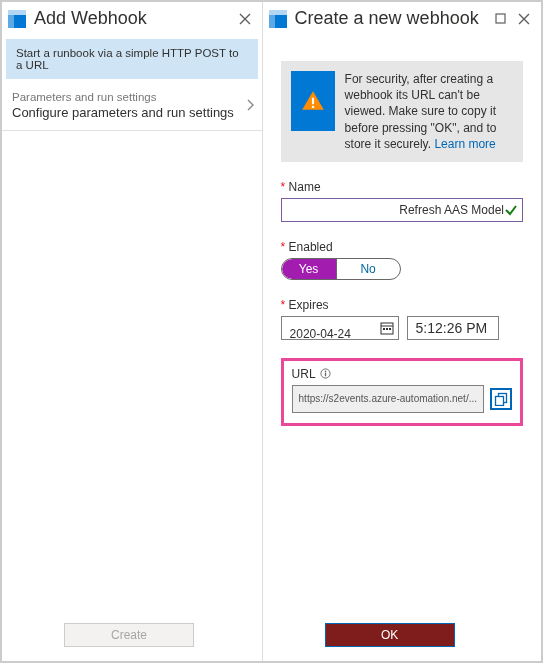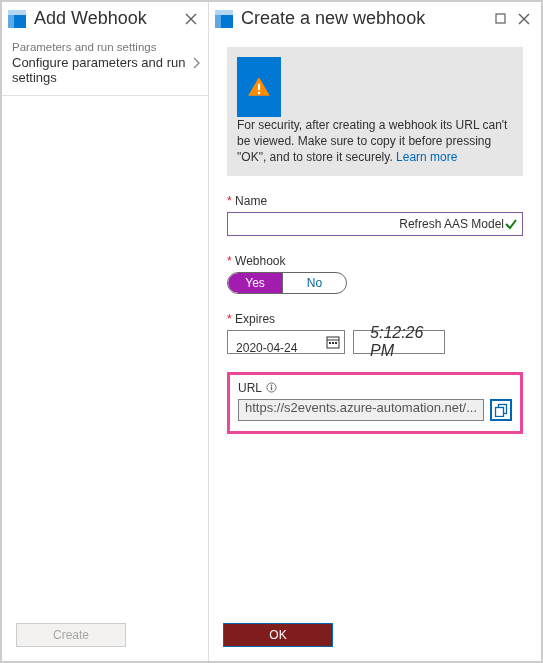--- a/index.html
+++ b/index.html
@@ -1,66 +1,66 @@
 <!DOCTYPE html>
 <html><head>
 <meta charset="utf-8">
 <style>
   * { box-sizing: border-box; font-family: "Segoe UI", Arial, sans-serif; }
   body { margin: 0; width: 543px; height: 663px; display: flex; border: 2px solid #ccc; background: #fff; font-size: 13px; color: #323130; }
 
   .pane { position: relative; height: 100%; display: flex; flex-direction: column; }
   .left { width: 268px; border-right: 1px solid #ddd; }
-  .right { flex: 1; }
+  .right { flex: 1; gap: 14px; }
 
   .pane-header { display: flex; align-items: center; padding: 6px 8px 4px 6px; }
   .blade-icon { width: 18px; height: 18px; margin-right: 8px; flex: none; }
   .pane-title { font-size: 18px; font-weight: 400; color: #323130; flex: 1; }
   .hdr-btn { width: 18px; height: 18px; display: inline-flex; align-items: center; justify-content: center; color: #605e5c; margin-left: 6px; cursor: pointer; }
 
   .desc-band { background: #cfe5f6; padding: 8px 10px; font-size: 11.5px; color: #323130; margin: 6px 4px 4px 4px; }
 
   .nav-item { border-bottom: 1px solid #e1e1e1; padding: 8px 8px 10px 10px; display: flex; align-items: center; cursor: pointer; }
   .nav-item:first-of-type { border-top: 1px solid #e1e1e1; }
   .nav-text { flex: 1; }
   .nav-label { font-size: 11.5px; color: #777; line-height: 1.2; }
   .nav-value { font-size: 13px; color: #323130; }
   .chev { color: #888; font-size: 14px; }
 
   .footer { position: absolute; bottom: 14px; left: 0; right: 0; padding: 0 14px; }
-  .btn { width: 110px; height: 24px; font-size: 12px; display: inline-flex; align-items: center; justify-content: center; border: 1px solid #ccc; background: #f3f2f1; color: #a6a6a6; }
+  .btn { width: 130px; height: 24px; font-size: 12px; display: inline-flex; align-items: center; justify-content: center; border: 1px solid #ccc; background: #f3f2f1; color: #a6a6a6; margin-left: 48px; }
   .btn-primary { background: #7f1d1d; color: #fff; border-color: #0067b8; }
 
   .content { padding: 14px 18px 0 18px; flex: 1; overflow: auto; }
 
-  .info-box { display: flex; background: #e6e6e6; padding: 10px 10px; margin-bottom: 18px; flex-direction: column; }
+  .info-box { display: flex; background: #e6e6e6; padding: 10px 10px; margin-bottom: 18px; }
   .warn-sq { width: 44px; height: 60px; background: #0078d4; display: flex; align-items: center; justify-content: center; margin-right: 10px; flex: none; }
   .info-text { font-size: 12px; line-height: 1.35; color: #323130; }
   .info-text a { color: #0067b8; text-decoration: none; }
 
   .field { margin-bottom: 18px; }
   .req { color: #e81123; }
   .field-label { font-size: 12px; margin-bottom: 4px; display: block; }
 
   .name-input { display: flex; align-items: center; border: 1px solid #7c5ea0; height: 24px; padding: 0 4px 0 8px; text-align: right; }
   .name-input span { flex: 1; font-size: 12px; }
 
   .toggle { width: 120px; height: 22px; border: 1px solid #666; border-radius: 14px; display: flex; align-items: stretch; overflow: hidden; font-size: 12px; }
   .toggle-on { background: #a21caf; color: #fff; width: 55px; display: flex; align-items: center; justify-content: center; border-radius: 12px 0 0 12px; border-right: 1px solid #666; }
   .toggle-off { flex: 1; display: flex; align-items: center; justify-content: center; color: #0369a1; }
 
   .expire-row { display: flex; gap: 8px; }
   .date-box { display: flex; align-items: center; border: 1px solid #808080; height: 24px; width: 118px; padding: 0 4px 0 8px; font-size: 12px; }
   .date-box span { flex: 1; margin-top: 12px; }
-  .time-box { border: 1px solid #808080; height: 24px; width: 92px; padding: 0 16px; font-size: 16px; display: flex; align-items: center; font-style: italic; }
+  .time-box { border: 1px solid #808080; height: 24px; width: 92px; padding: 0 8px; font-size: 14px; display: flex; align-items: center; }
 
   .url-block { border: 3px solid #ec4899; padding: 6px 8px 10px 8px; }
   .url-label { font-size: 12px; color: #323130; margin-bottom: 4px; display: flex; align-items: center; gap: 4px; }
   .url-row { display: flex; align-items: center; gap: 6px; }
-  .url-input { flex: 1; border: 1px solid #808080; background: #efefef; height: 22px; padding: 0 6px; font-size: 13px; color: #555; display: flex; overflow: hidden; white-space: nowrap; }
+  .url-input { flex: 1; border: 1px solid #808080; background: #efefef; height: 28px; padding: 0 6px; font-size: 10px; color: #555; display: flex; align-items: center; overflow: hidden; white-space: nowrap; }
 
   .copy-btn { width: 22px; height: 22px; border: 2px solid #0067b8; display: flex; align-items: center; justify-content: center; cursor: pointer; }
 
   svg { display: block; }
 </style>
 </head>
 <body>
 
 <div class="pane left">
   <div class="pane-header">
@@ -72,20 +72,21 @@
         </svg>
     </span>
     <div class="pane-title">Add Webhook</div>
     <span class="hdr-btn">
       <svg width="12" height="12" viewBox="0 0 12 12">
           <path d="M1 1 L11 11 M11 1 L1 11" stroke="#605e5c" stroke-width="1.4"></path>
         </svg>
     </span>
   </div>
 
+  <div class="desc-band">Start a runbook via a simple HTTP POST to a URL</div>
 
 
   <div class="nav-item">
     <div class="nav-text">
       <div class="nav-label">Parameters and run settings</div>
       <div class="nav-value">Configure parameters and run settings</div>
     </div>
     <span class="chev">
       <svg width="8" height="12" viewBox="0 0 8 12">
           <path d="M2 1 L7 6 L2 11" stroke="#888" stroke-width="1.4" fill="none"></path>
@@ -139,21 +140,21 @@
       <div class="field-label"><span class="req">*</span> <span>Name</span></div>
       <div class="name-input">
         <span>Refresh AAS Model</span>
         <svg width="14" height="14" viewBox="0 0 14 14">
             <path d="M2 7 L6 11 L12 3" stroke="#107c10" stroke-width="2" fill="none"></path>
           </svg>
       </div>
     </div>
 
     <div class="field">
-      <div class="field-label"><span class="req">*</span> <span>Webhook</span></div>
+      <div class="field-label"><span class="req">*</span> <span>Enabled</span></div>
       <div class="toggle">
         <div class="toggle-on">Yes</div>
         <div class="toggle-off">No</div>
       </div>
     </div>
 
     <div class="field">
       <div class="field-label"><span class="req">*</span> <span>Expires</span></div>
       <div class="expire-row">
         <div class="date-box">

